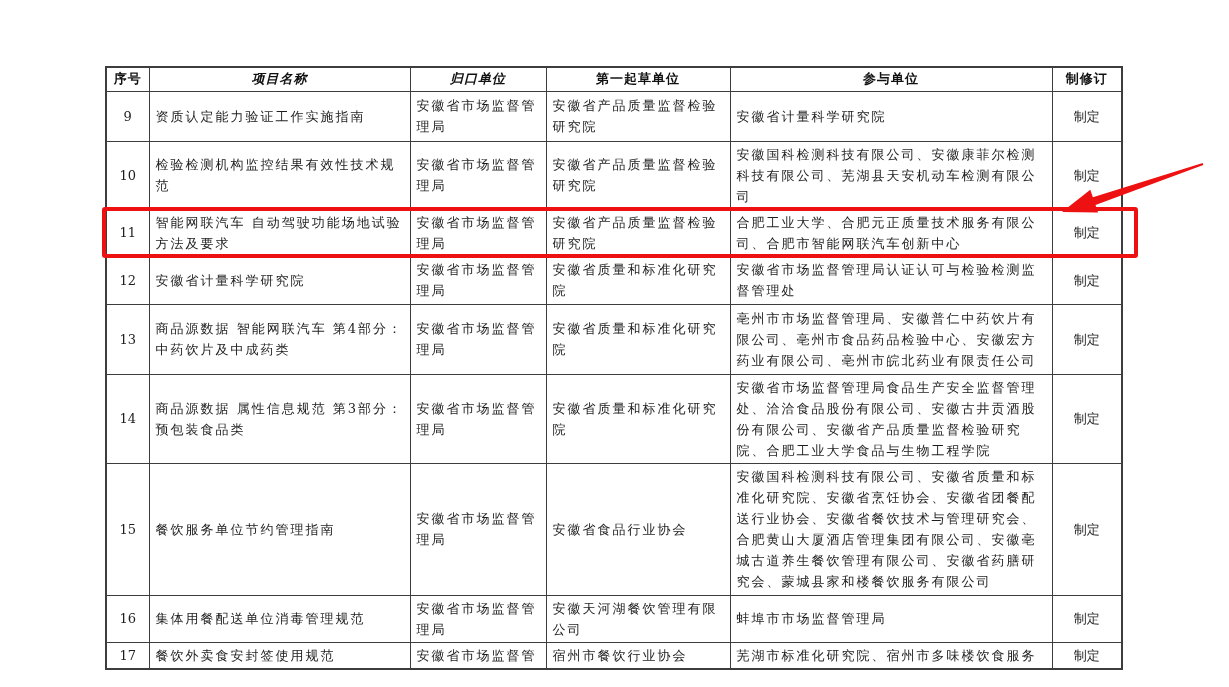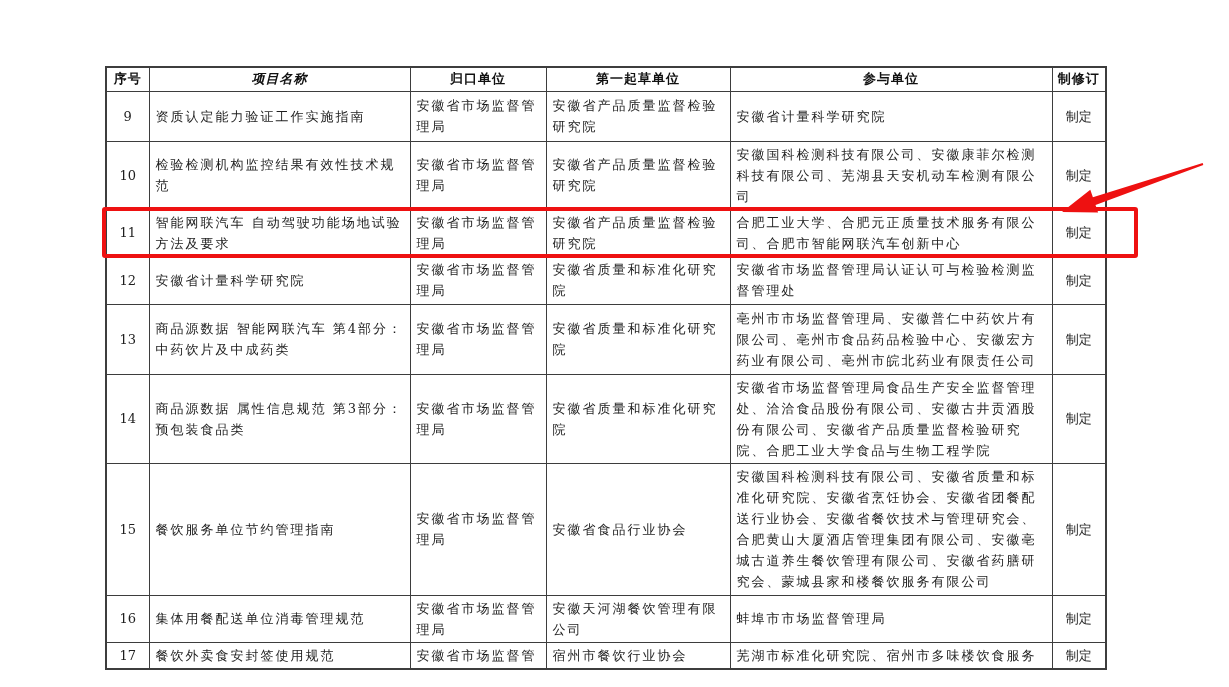--- a/index.html
+++ b/index.html
@@ -69,24 +69,24 @@
 </head>
 <body>
 
 <div class="page">
 
   <table class="doc-table">
     <thead>
       <tr id="header-row">
           <th style="width: 43px;">序号</th>
           <th style="width: 261px; font-style: italic;">项目名称</th>
-          <th style="width: 136px;">归口单位</th>
+          <th style="width: 136px; font-style: italic;">归口单位</th>
           <th style="width: 184px;">第一起草单位</th>
           <th style="width: 322px;">参与单位</th>
-          <th style="width: 54px;">制修订</th>
+          <th style="width: 70px;">制修订</th>
         </tr>
     </thead>
     <tbody id="table-body">
         <tr style="height: 50px;">
           <td class="col-no">9</td>
           <td class="col-name">资质认定能力验证工作实施指南</td>
           <td class="col-unit">安徽省市场监督管理局</td>
           <td class="col-drafter">安徽省产品质量监督检验研究院</td>
           <td class="col-participants">安徽省计量科学研究院</td>
           <td class="col-revision">制定</td>

